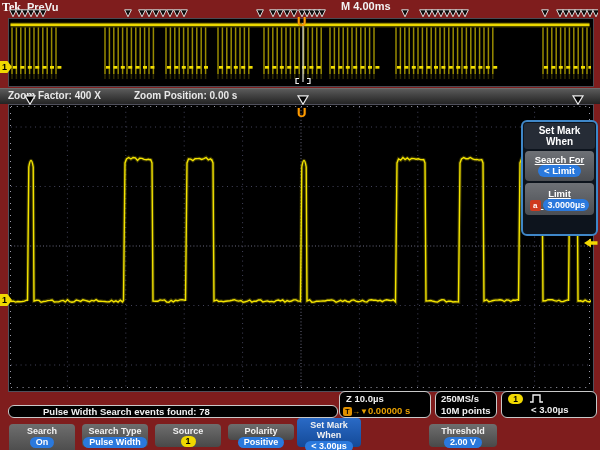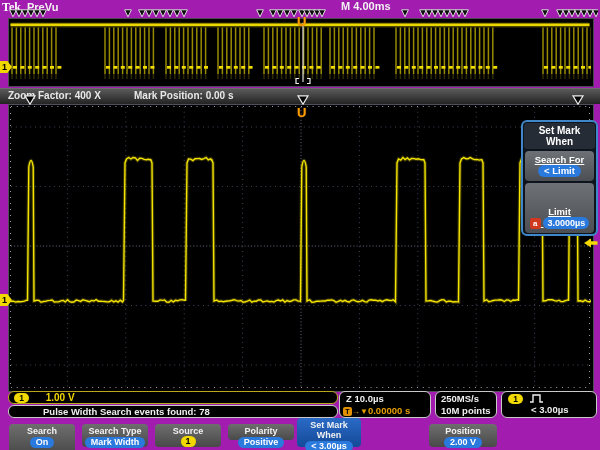--- a/index.html
+++ b/index.html
@@ -1,16 +1,16 @@
 <!DOCTYPE html>
 <html><head>
 <meta charset="utf-8">
 <style>
   html,body{margin:0;padding:0;background:#111;}
-  .screen{position:relative;width:600px;height:450px;background:#a21caf;overflow:hidden;
+  .screen{position:relative;width:600px;height:450px;background:#7f1d1d;overflow:hidden;
           font-family:"Liberation Sans","DejaVu Sans",sans-serif;-webkit-font-smoothing:antialiased;}
   .abs{position:absolute;}
   .txt{color:#e8e8e8;font-weight:bold;white-space:nowrap;}
   
   .tek-logo{left:2px;top:0px;font-size:12px;color:#fff;font-weight:bold;font-family:"Liberation Serif","DejaVu Serif",serif;}
   .prevu{left:27px;top:1px;font-size:11px;color:#f2f2f2;text-align:center;}
   .tb-readout{left:341px;top:0px;font-size:11px;color:#f2f2f2;}
   
   .ov-strip{left:8px;top:18px;width:584px;height:67px;border:1px solid #4a4a52;background:#000;}
   
@@ -383,21 +383,21 @@
         <rect x="1.5" y="4.5" width="579" height="2.6" fill="#ecd800"></rect>
         <line x1="294" y1="4" x2="294" y2="63" stroke="#d8d8d8" stroke-width="1.2"></line>
         <path d="M290 59.5 h-3 v5 h3 M298 59.5 h3 v5 h-3" stroke="#eee" fill="none" stroke-width="1.2"></path>
       </svg>
   </div>
   <span class="abs uexp" style="left:297px;top:16px;">U</span>
   <div class="abs ch-tag" style="left:0;top:61px;">1</div>
 
   <div class="abs zoom-bar"></div>
   <span class="abs txt zf-txt">Zoom Factor: 400 X</span>
-  <span class="abs txt zp-txt">Mark Position: 0.00 s</span>
+  <span class="abs txt zp-txt">Zoom Position: 0.00 s</span>
 
   <div class="abs main-win">
     <svg width="582" height="284" id="main-svg">
         <line x1="58.4" y1="2" x2="58.4" y2="282" stroke="#43435a" stroke-width="1" stroke-dasharray="1 3.8"></line>
         <line x1="116.8" y1="2" x2="116.8" y2="282" stroke="#43435a" stroke-width="1" stroke-dasharray="1 3.8"></line>
         <line x1="175.2" y1="2" x2="175.2" y2="282" stroke="#43435a" stroke-width="1" stroke-dasharray="1 3.8"></line>
         <line x1="233.6" y1="2" x2="233.6" y2="282" stroke="#43435a" stroke-width="1" stroke-dasharray="1 3.8"></line>
         <line x1="292.0" y1="2" x2="292.0" y2="282" stroke="#6b6b80" stroke-width="1" stroke-dasharray="1 2.2"></line>
         <line x1="350.4" y1="2" x2="350.4" y2="282" stroke="#43435a" stroke-width="1" stroke-dasharray="1 3.8"></line>
         <line x1="408.8" y1="2" x2="408.8" y2="282" stroke="#43435a" stroke-width="1" stroke-dasharray="1 3.8"></line>
@@ -429,31 +429,27 @@
 
   <div class="abs side-menu">
     <div class="sm-head">
       <div>Set Mark</div>
       <div>When</div>
     </div>
     <div class="sm-btn">
       <div>Search For</div>
       <span class="pill" style="font-size:9.5px;">&lt; Limit</span>
     </div>
-    <div class="sm-btn" style="padding-top:23px;">
+    <div class="sm-btn" style="padding-top:5px;">
       <div>Limit</div>
       <span class="knob">a</span>
       <span class="pill" style="font-size:9px;padding:0 4px;">3.0000µs</span>
     </div>
   </div>
 
-  <div class="abs ro-box ch-bar">
-    <span class="ch-oval" style="margin:1px 0 0 5px;">1</span>
-    <span style="color:#f0d800;margin-left:14px;font-size:10px;">1.00 V</span>
-  </div>
   <div class="abs ro-box ev-bar">
     <span style="margin-left:5px;font-size:9.5px;line-height:12px;">Pulse Width Search events found: 78</span>
   </div>
   <div class="abs ro-box z-box">
     <div style="margin:1px 0 0 6px;">Z 10.0µs</div>
     <div style="margin:1px 0 0 3px;">
       <span class="tsq">T</span><span class="amber" style="font-size:8px;">→▼</span><span class="amber">0.00000 s</span>
     </div>
   </div>
   <div class="abs ro-box rate-box">
@@ -465,21 +461,21 @@
       <span class="ch-oval">1</span>
       <svg width="15" height="10" style="vertical-align:-1px;margin-left:3px;">
         <polyline points="1,9 4,9 4,2 11,2 11,9 14,9" fill="none" stroke="#f0f0f0" stroke-width="1.4"></polyline>
       </svg>
     </div>
     <div style="margin:0 0 0 29px;">&lt; 3.00µs</div>
   </div>
 
   <div class="abs" style="left:0;top:418px;width:600px;height:30px;" id="menu-row">
       <div class="menu-btn" style="left: 9px; width: 66px; top: 6px; height: 30px;"><div class="lbl">Search</div><span class="pill">On</span></div>
-      <div class="menu-btn" style="left: 82px; width: 66px; top: 6px; height: 23px;"><div class="lbl">Search Type</div><span class="pill">Mark Width</span></div>
+      <div class="menu-btn" style="left: 82px; width: 66px; top: 6px; height: 23px;"><div class="lbl">Search Type</div><span class="pill">Pulse Width</span></div>
       <div class="menu-btn" style="left: 155px; width: 66px; top: 6px; height: 23px;"><div class="lbl">Source</div><span class="oval">1</span></div>
       <div class="menu-btn" style="left: 228px; width: 66px; top: 6px; height: 16px;"><div class="lbl">Polarity</div><span class="pill">Positive</span></div>
       <div class="menu-btn sel" style="left: 297px; width: 64px; top: 0px; height: 29px;"><div class="lbl">Set Mark
 When</div><span class="pill">&lt; 3.00µs</span></div>
-      <div class="menu-btn" style="left: 429px; width: 68px; top: 6px; height: 23px;"><div class="lbl">Position</div><span class="pill">2.00 V</span></div>
+      <div class="menu-btn" style="left: 429px; width: 68px; top: 6px; height: 23px;"><div class="lbl">Threshold</div><span class="pill">2.00 V</span></div>
     </div>
 
 </div>
 
 </body></html>

